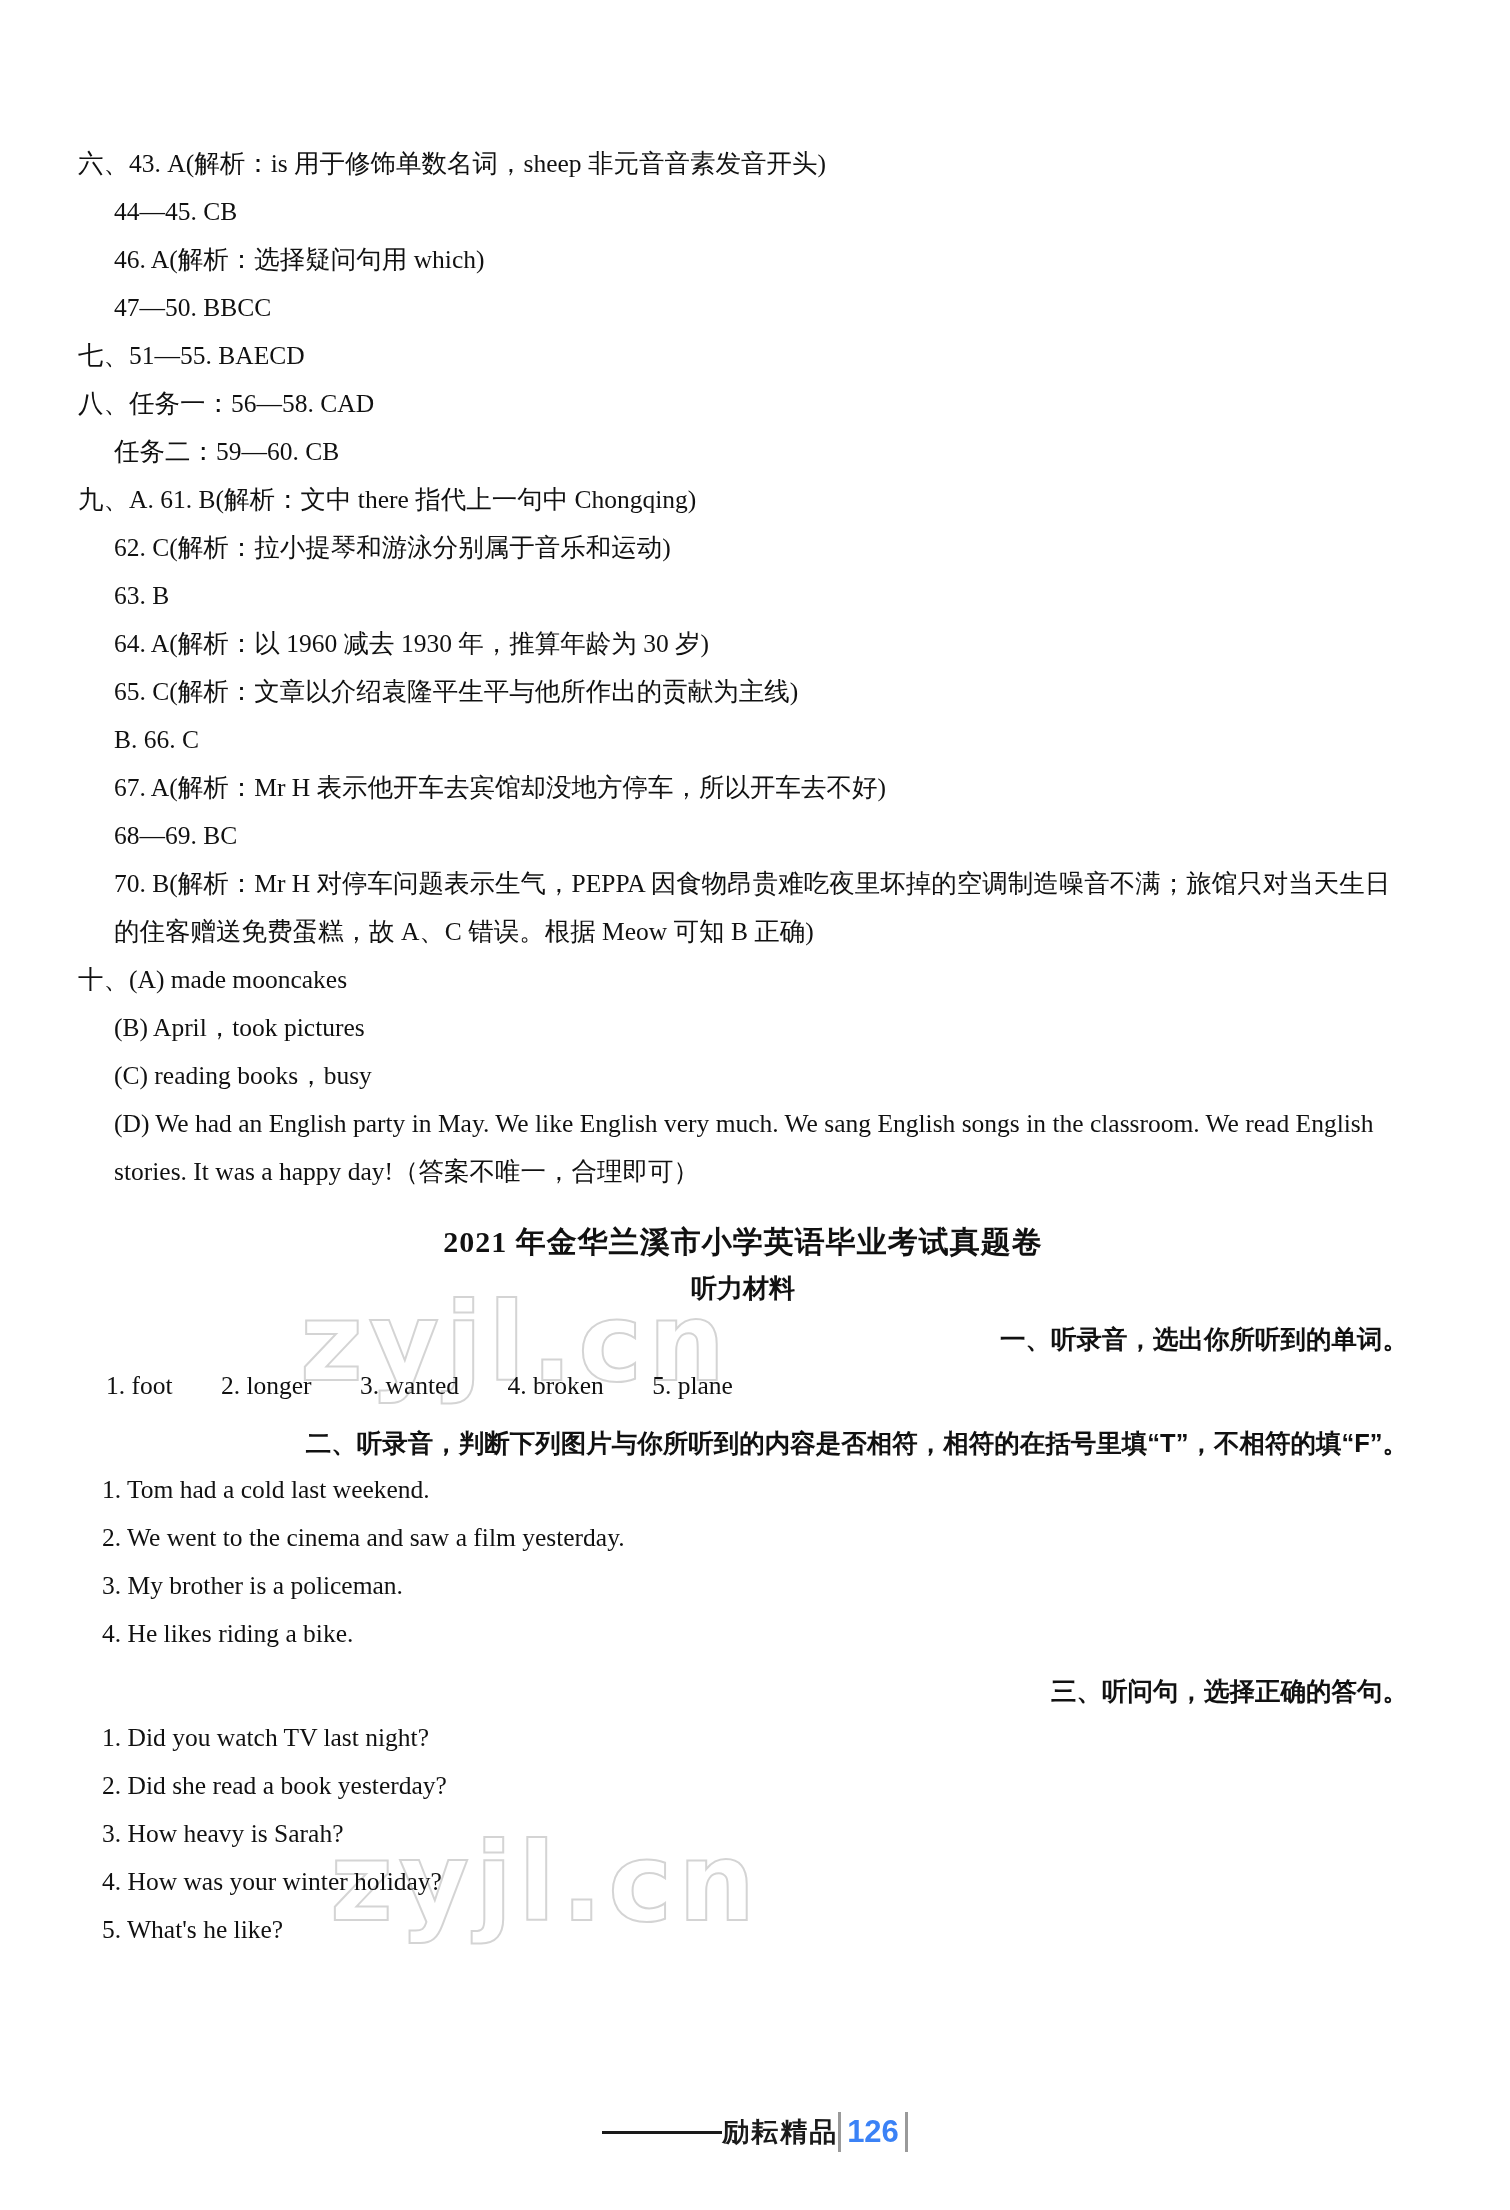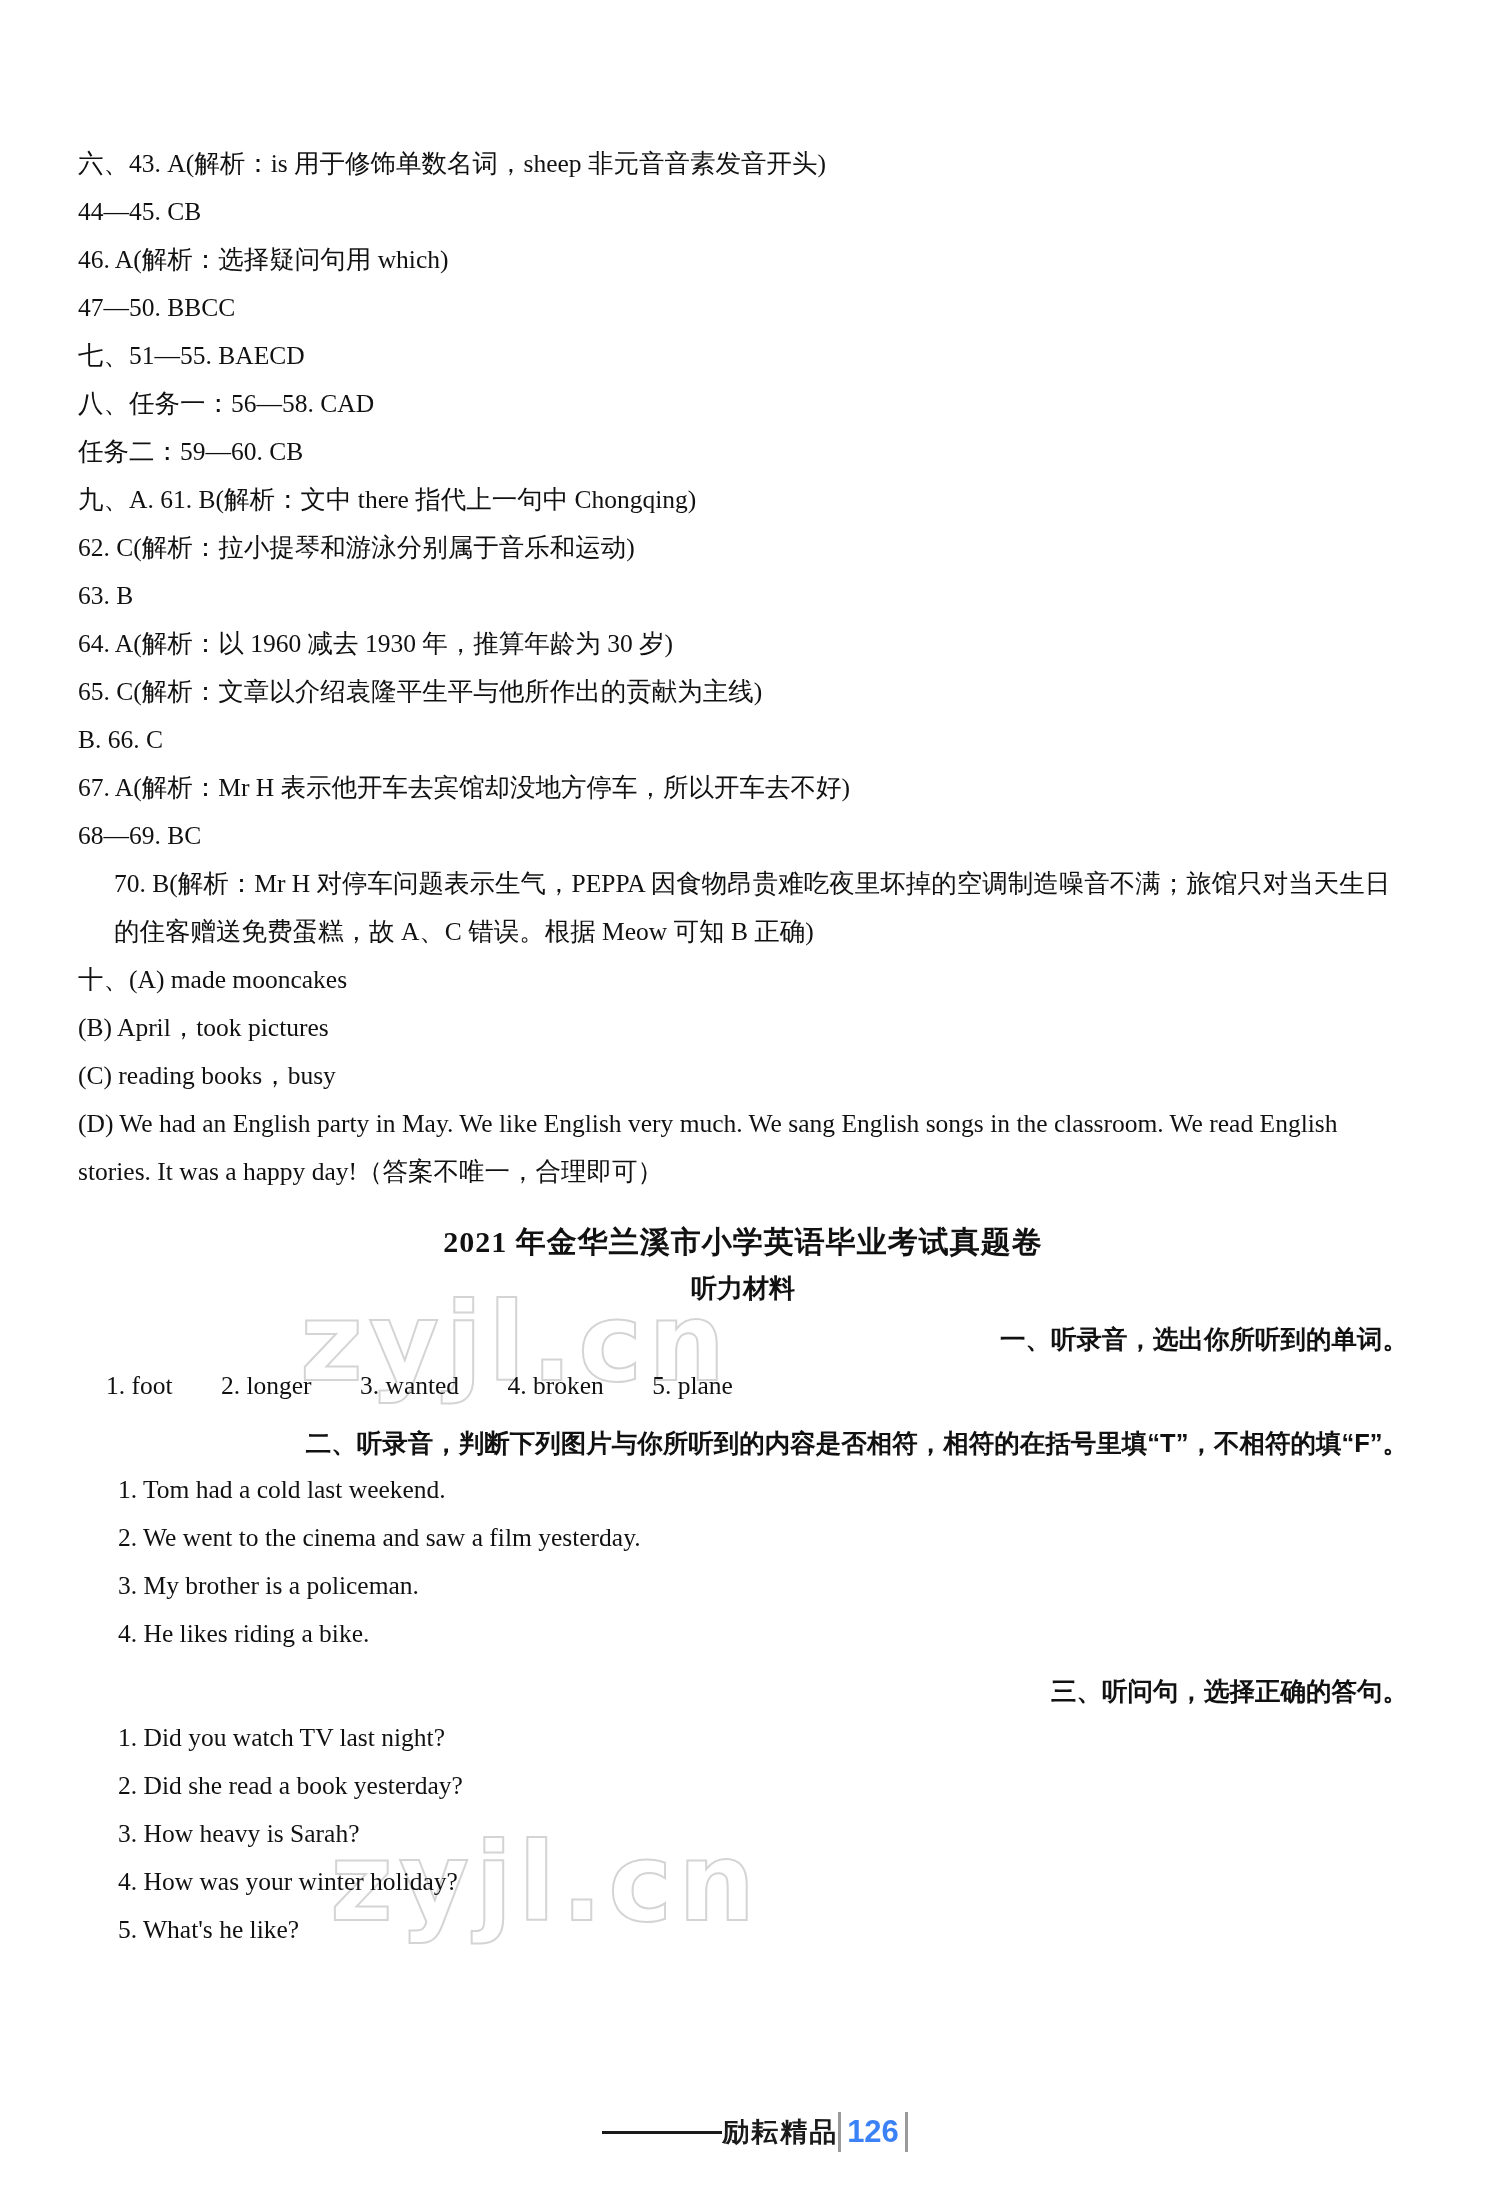--- a/index.html
+++ b/index.html
@@ -28,21 +28,21 @@
     top: 140px;
     width: 1330px;
   }
   .line {
     font-size: 25.5px;
     line-height: 48px;
     white-space: nowrap;
   }
   .line.wrap { white-space: normal; }
   .indent-0 { margin-left: 0; }
-  .indent-1 { }
+  .indent-1 { margin-left: 36px; }
   .cn { font-family: Liberation Sans, sans-serif; font-size: 24px; text-align: right; }
 
   
   .title-main {
     text-align: center;
     font-weight: bold;
     font-size: 30px;
     margin-top: 26px;
     letter-spacing: 1px;
   }
@@ -56,21 +56,21 @@
   
   .ls-head {
     font-weight: bold;
     font-size: 25.5px;
     line-height: 46px;
     margin-top: 10px;
   }
   .ls-item {
     font-size: 25.5px;
     line-height: 48px;
-    margin-left: 40px;
+    margin-left: 24px;
   }
   .ls-inline {
     font-size: 25.5px;
     line-height: 48px;
     margin-left: 28px;
   }
   .ls-inline span.itm { margin-right: 42px; }
 
   
   .footer {

